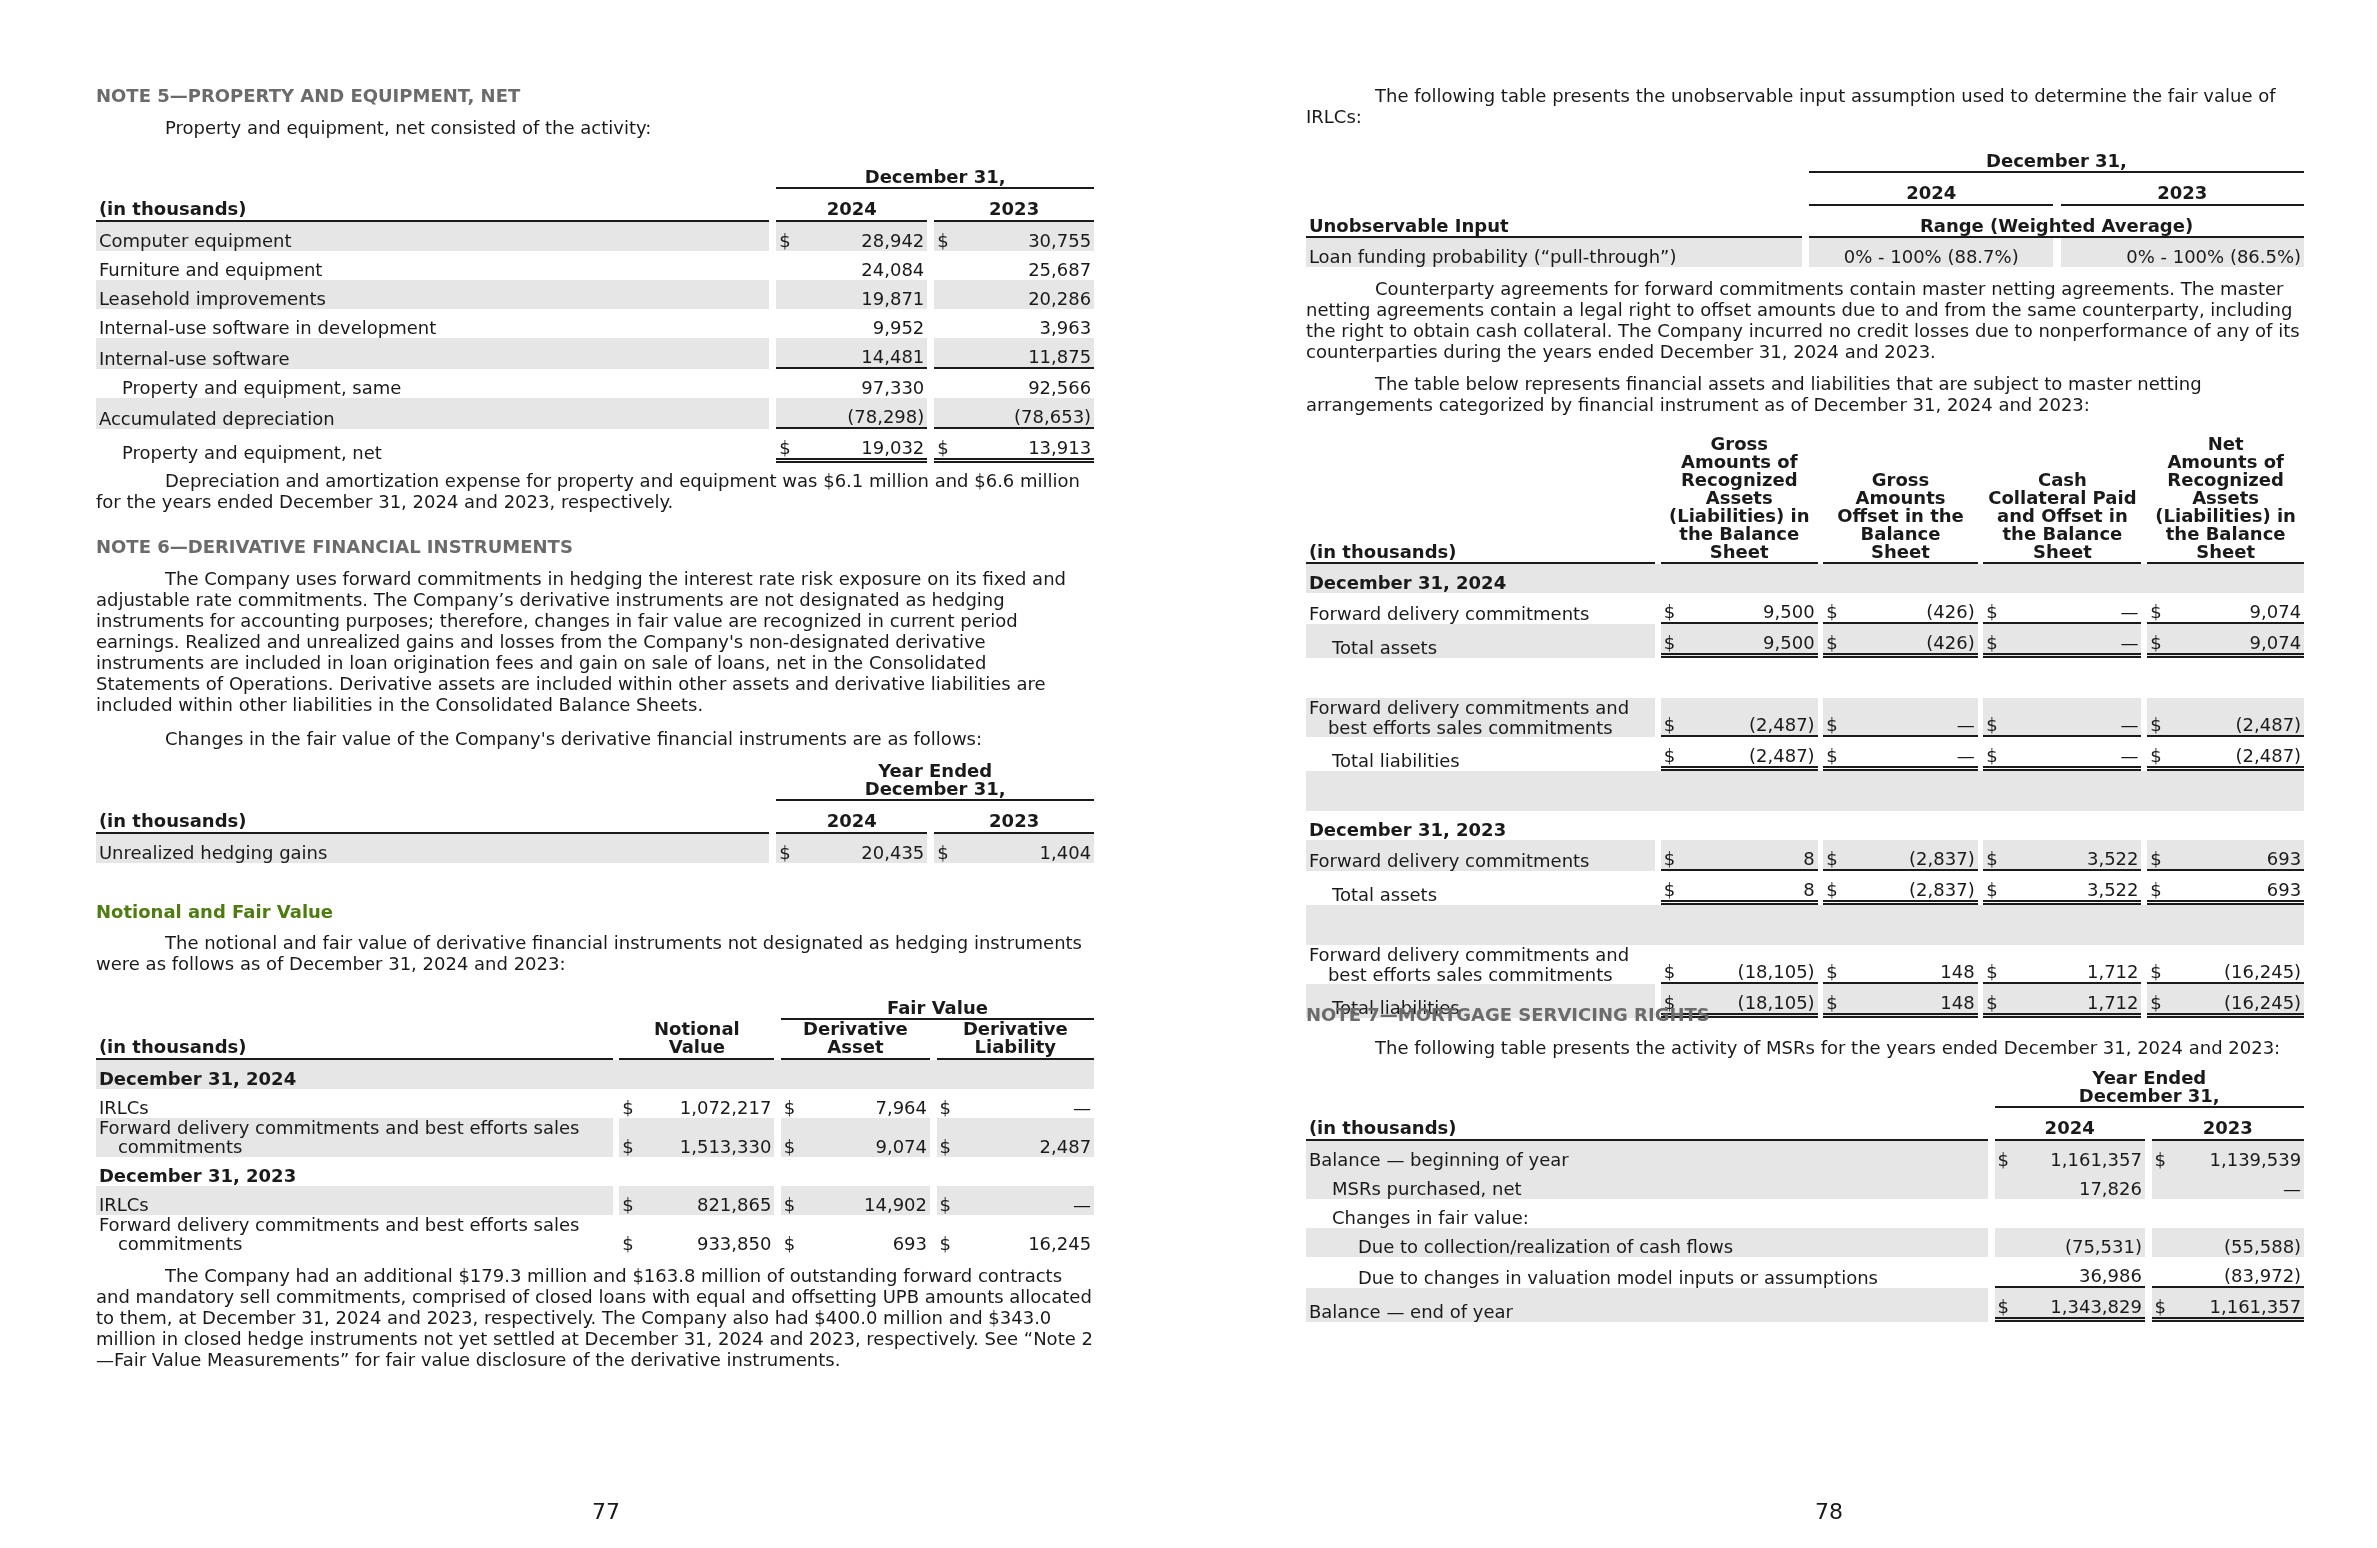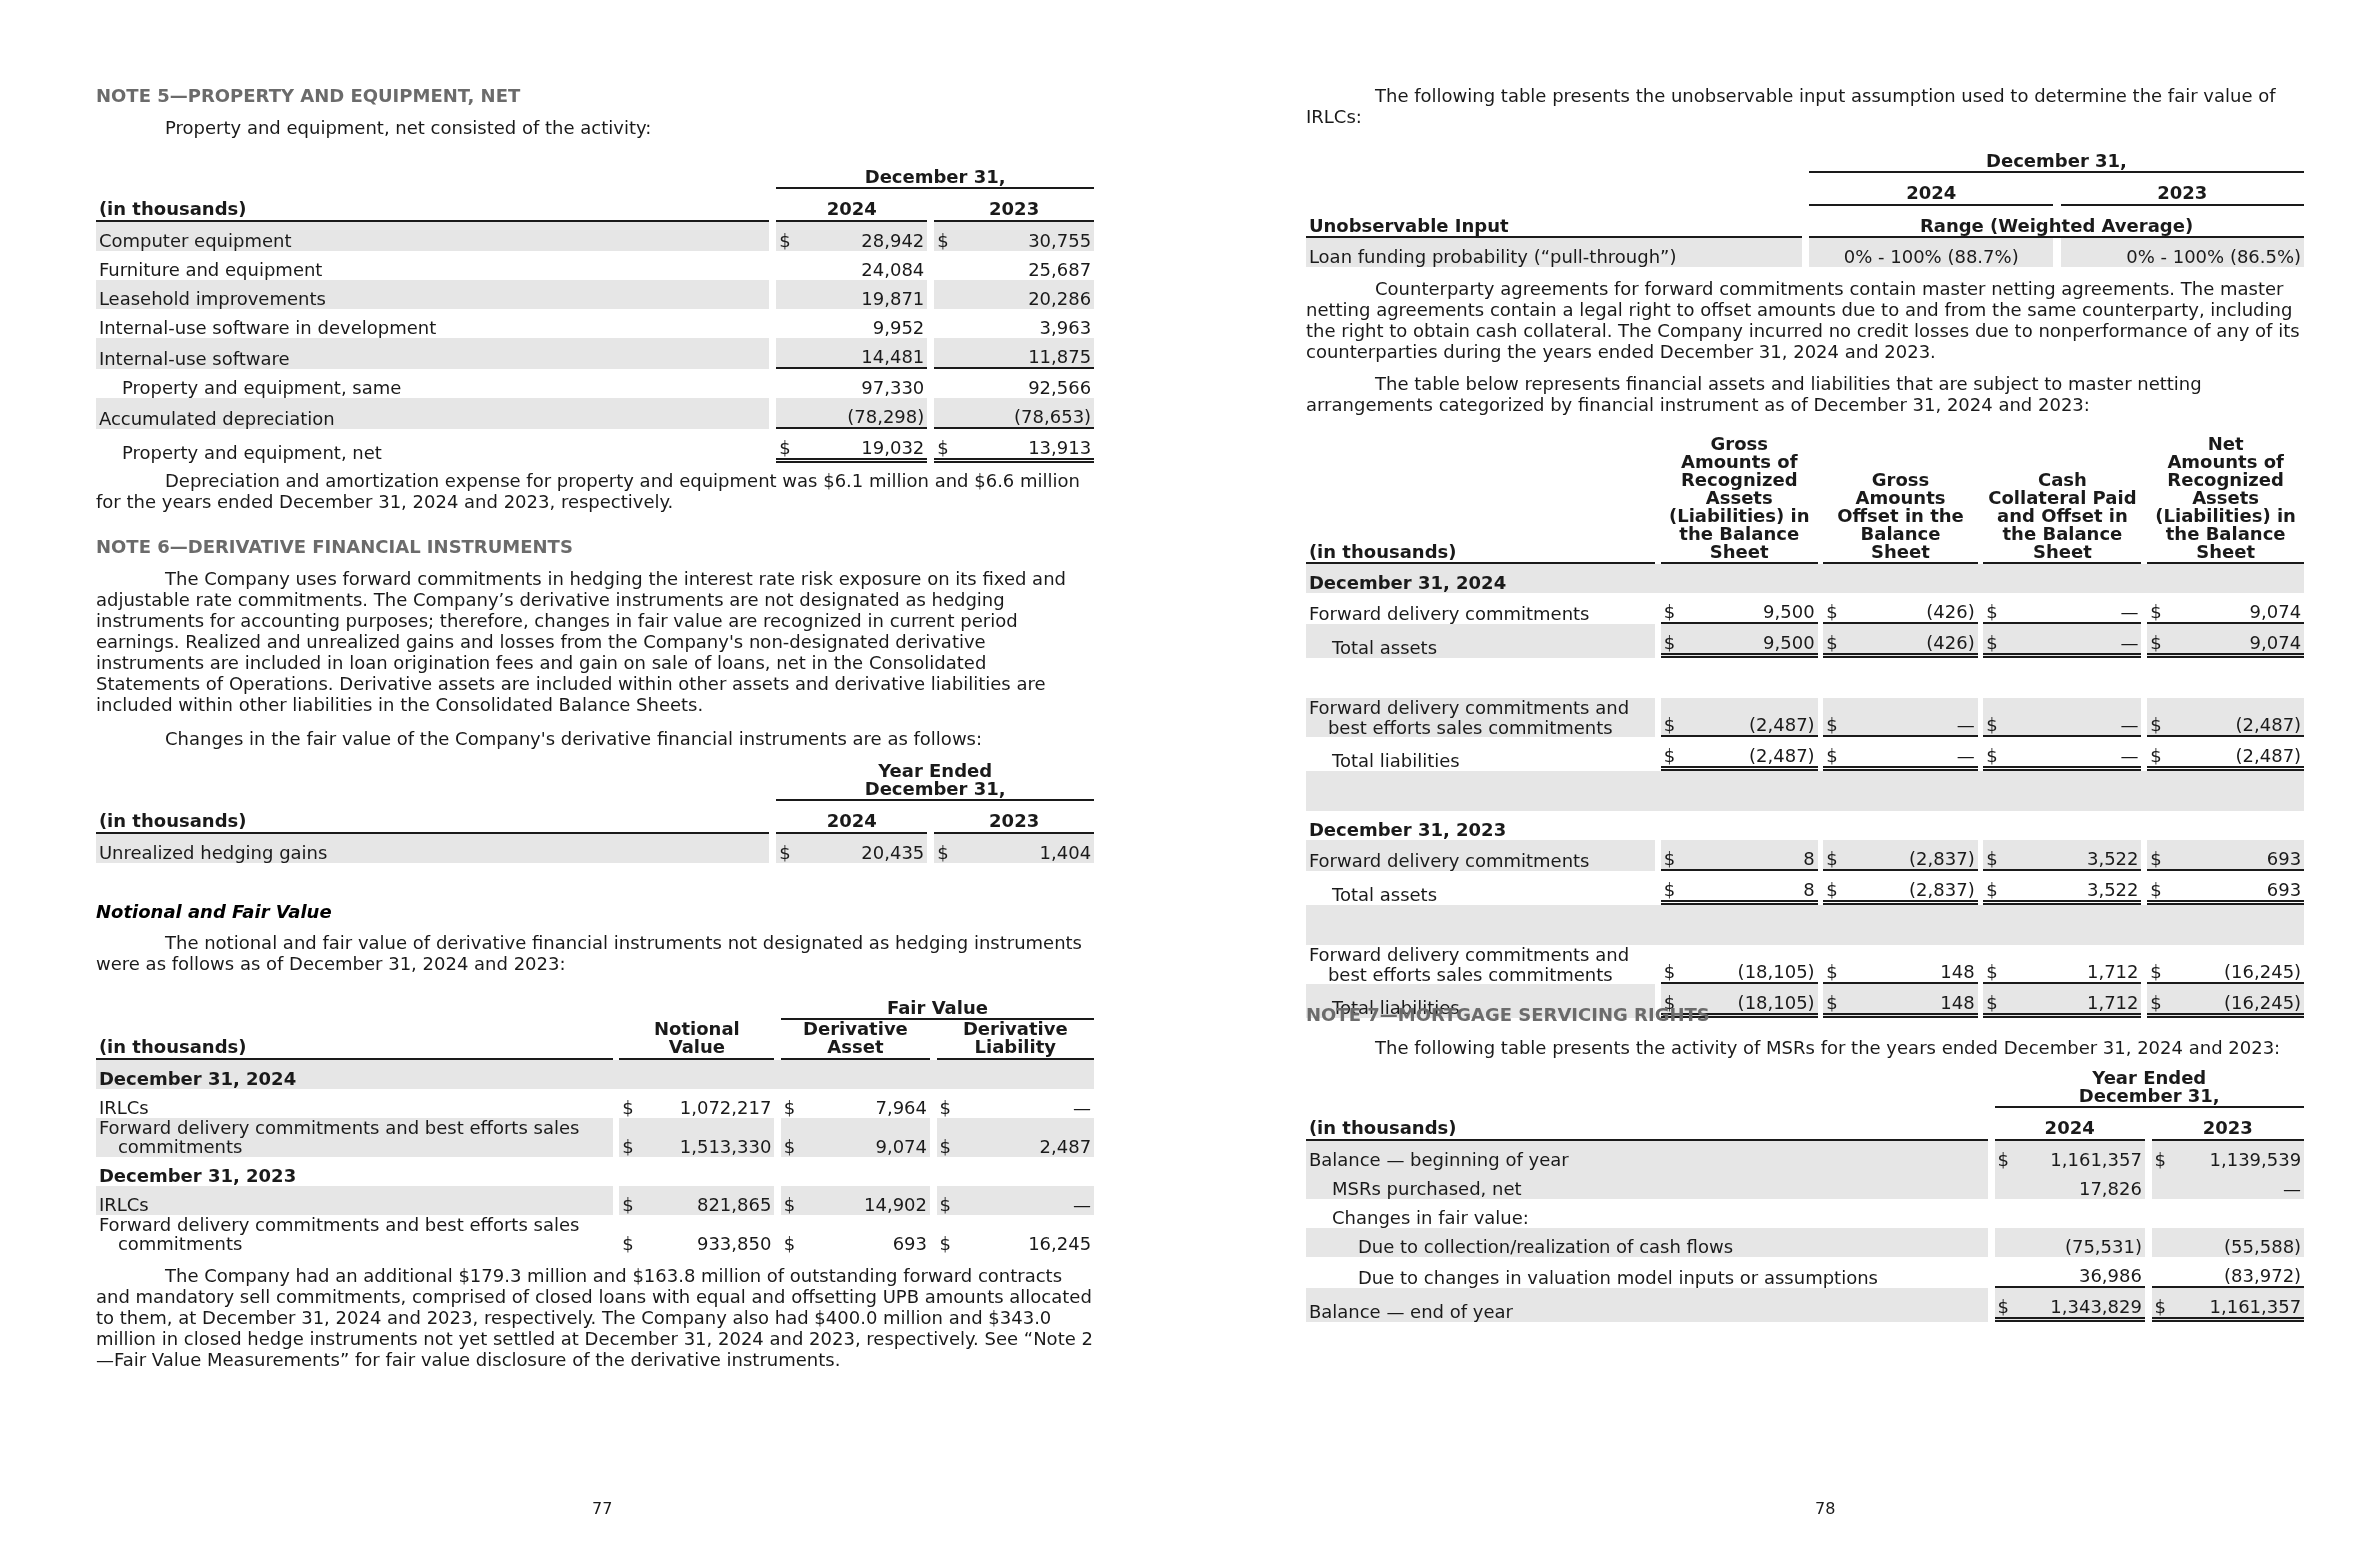--- a/index.html
+++ b/index.html
@@ -2,24 +2,24 @@
 <html style="font-size:11.5px"><head>
 <meta charset="utf-8">
 <style>
   html, body { margin:0; padding:0; background:#ffffff; }
   body { width:2377px; height:1549px; position:relative; overflow:hidden;
          font-family:"DejaVu Sans", sans-serif; color:#1a1a1a; font-size:18px; }
   .page { position:absolute; top:0; height:1549px; }
   #page-left { left:96px; width:998px; }
   #page-right { left:1285px; width:998px;margin-left:21px; }
   .heading { position:absolute; left:0; font-weight:bold; color:#6b6b6b; font-size:18px; letter-spacing:0; }
-  .subheading { position:absolute; left:0; font-weight:bold; font-style:italic; color:#000000; font-size:18px; }
+  .subheading { position:absolute; left:0; font-weight:bold; color:#4d7c0f; font-size:18px; }
   .para { position:absolute; left:0; width:998px; line-height:21px; font-size:18px; }
   .para .indent { display:inline-block; width:69px; }
-  .pagenum { position:absolute; top:1499px; font-size:16px; }
+  .pagenum { position:absolute; top:1499px; font-size:22px; }
 
   table.fin { position:absolute; left:0; border-collapse:separate; border-spacing:0; font-size:18px; }
   table.fin td, table.fin th { padding:0 2.9px; height:29px; white-space:nowrap; vertical-align:bottom; }
   table.fin th { font-weight:bold; text-align:center; line-height:18px; padding-bottom:1.4px; }
   table.fin th.lbl { text-align:left; }
   tr.shade td { background:#e6e6e6; }
   td.lbl { text-align:left; }
   td.ind1 { padding-left:26px !important; }
   td.ind2 { padding-left:52px !important; }
   td.dol { text-align:left; width:13px; }

